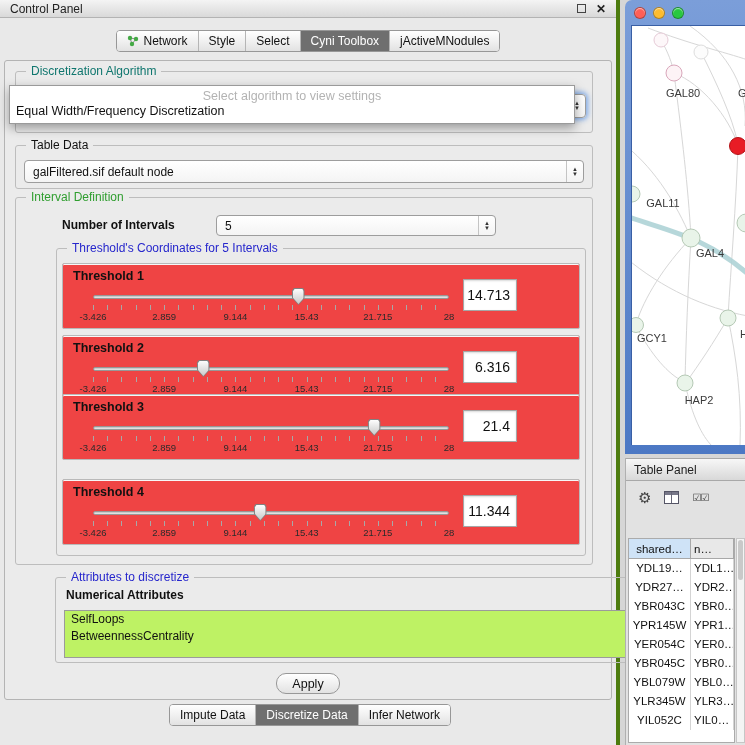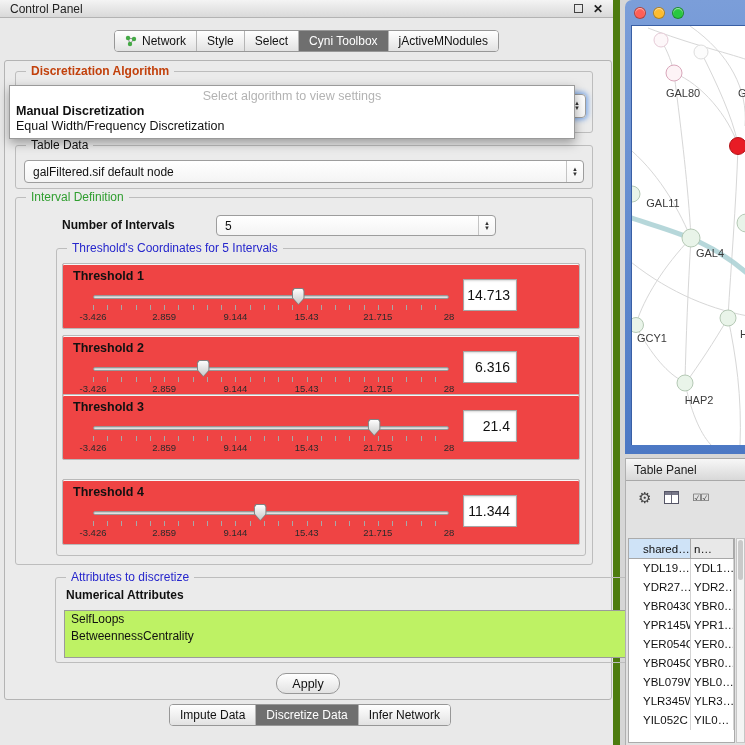--- a/index.html
+++ b/index.html
@@ -1,36 +1,36 @@
 <!DOCTYPE html>
 <html><head>
 <meta charset="utf-8">
 <style>
   * { margin:0; padding:0; box-sizing:border-box; }
   html,body { font-family:"Liberation Sans", sans-serif; }
   .screen { position:relative; width:745px; height:745px; background:#d6d6d6; overflow:hidden; font-size:12px; color:#111; }
 
   
-  .control-panel { position:absolute; left:0; top:0; width:620px; height:745px; background:#e9e9e9; border-right:7px solid #4d7c0f; }
+  .control-panel { position:absolute; left:0; top:0; width:620px; height:745px; background:#e9e9e9; border-right:4px solid #4d7c0f; }
   .titlebar { height:18px; background:linear-gradient(#f4f4f4,#d9d9d9); border-bottom:1px solid #b3b3b3; display:flex; align-items:center; padding:0 10px; font-size:12px; color:#222; }
   .win-icons { margin-left:auto; display:flex; gap:10px; align-items:center; }
   .float-icon { width:9px; height:9px; border:1.5px solid #444; display:inline-block; }
   .close-glyph { font-size:12px; font-weight:bold; color:#222; line-height:1; }
 
   .tabbar { position:absolute; left:0; top:30px; width:100%; display:flex; justify-content:center; }
   .tabgroup { display:inline-flex; border:1px solid #979797; border-radius:4px; overflow:hidden; background:#fff; }
   .tab { font-family:inherit; font-size:12px; border:none; padding:3px 10px; background:linear-gradient(#ffffff,#e2e2e2); color:#111; display:flex; align-items:center; gap:5px; }
   .tab + .tab { border-left:1px solid #b5b5b5; }
   .tab.selected { background:#6f6f6f; color:#fff; }
 
   .panel-body { position:absolute; left:4px; top:60px; width:608px; height:640px; border:1px solid #b4b4b4; border-radius:3px; background:#ebebeb; }
 
   .group { position:absolute; border:1px solid #bdbdbd; border-radius:3px; }
   .legend { position:absolute; top:-8px; left:10px; background:#ebebeb; padding:0 5px; font-size:12px; white-space:nowrap; }
-  .legend.bold { font-weight:bold; color:#c2410c; }
+  .legend.bold { font-weight:normal; color:#0f766e; }
   .legend.green { color:#2f9e2f; }
   .legend.blue { color:#2626cc; }
 
   .combo { position:absolute; background:linear-gradient(#ffffff,#f4f4f4); border:1px solid #9d9d9d; border-radius:4px; display:flex; align-items:center; padding-left:8px; font-size:12px; color:#111; }
   .combo .arrows { margin-left:auto; align-self:stretch; display:flex; flex-direction:column; justify-content:center; align-items:center; padding:0 5px; border-left:1px solid #c4c4c4; font-size:6px; line-height:5px; color:#333; }
   .combo.focusring { box-shadow:0 0 5px 2px rgba(110,160,230,.85); }
 
   
   .alg-group { left:10px; top:10px; width:578px; height:62px; }
   .alg-combo { left:8px; top:22px; right:6px; height:24px; }
@@ -84,21 +84,21 @@
   
   .table-panel { position:absolute; left:625px; top:458px; width:120px; height:287px; background:#e2e2e2; border-left:1px solid #b0b0b0; }
   .tp-header { height:23px; background:linear-gradient(#f7f7f7,#d8d8d8); border-top:1px solid #a8a8a8; border-bottom:1px solid #a8a8a8; line-height:22px; padding-left:8px; font-size:12px; color:#222; }
   .tp-toolbar { height:32px; display:flex; align-items:center; gap:13px; padding:0 12px; }
   .gear-glyph { font-size:15px; color:#444; line-height:1; }
   .columns-icon { width:15px; height:13px; border:1px solid #556; background:linear-gradient(to right,transparent 6px,#667 6px 7px,transparent 7px),linear-gradient(#778 0 3px,#fff 3px); }
   .checks-glyph { font-size:10px; color:#444; letter-spacing:-1px; }
   .tp-table { position:absolute; left:2px; right:10px; top:80px; bottom:2px; background:#fff; border:1px solid #ababab; }
   .tp-row { display:flex; height:19px; }
   .tp-row.head { height:20px; }
-  .tp-cell { font-size:11.5px; line-height:19px; text-align:left; overflow:hidden; white-space:nowrap; border-right:1px solid #d4d4d4;padding-left:14px; }
+  .tp-cell { font-size:11.5px; line-height:19px; text-align:center; overflow:hidden; white-space:nowrap; border-right:1px solid #d4d4d4; }
   .tp-cell.c1 { width:62px; flex:none; }
   .tp-cell.c2 { flex:1; text-align:left; padding-left:3px; }
   .tp-row.head .tp-cell { border-right:1px solid #a8a8a8; border-bottom:1px solid #a8a8a8; line-height:20px; font-size:11.5px; }
   .tp-row.head .c1 { background:#cfe3f7; }
   .tp-row.head .c2 { background:#e8e8e8; }
   .tp-scrollbar { position:absolute; right:0; top:80px; bottom:2px; width:9px; background:#f4f4f4; border:1px solid #c6c6c6; }
   .tp-scrollbar .thumb-v { position:absolute; left:1px; right:1px; top:1px; height:40px; background:#c9c9c9; border-radius:4px; }
 </style>
 </head>
 <body>
@@ -151,21 +151,20 @@
         <div class="combo alg-combo focusring">
           <span class="arrows">
             <span>▲</span>
               <span>▼</span>
           </span>
         </div>
       </div>
 
       <div class="popup">
         <div class="popup-item placeholder">Select algorithm to view settings</div>
-        <div class="popup-item bold">Manual Discretization</div>
         <div class="popup-item">Equal Width/Frequency Discretization</div>
       </div>
 
       <div class="group tabledata-group">
         <span class="legend">Table Data</span>
         <div class="combo tabledata-combo">
           <span>galFiltered.sif default node</span>
           <span class="arrows">
             <span>▲</span>
               <span>▼</span>

